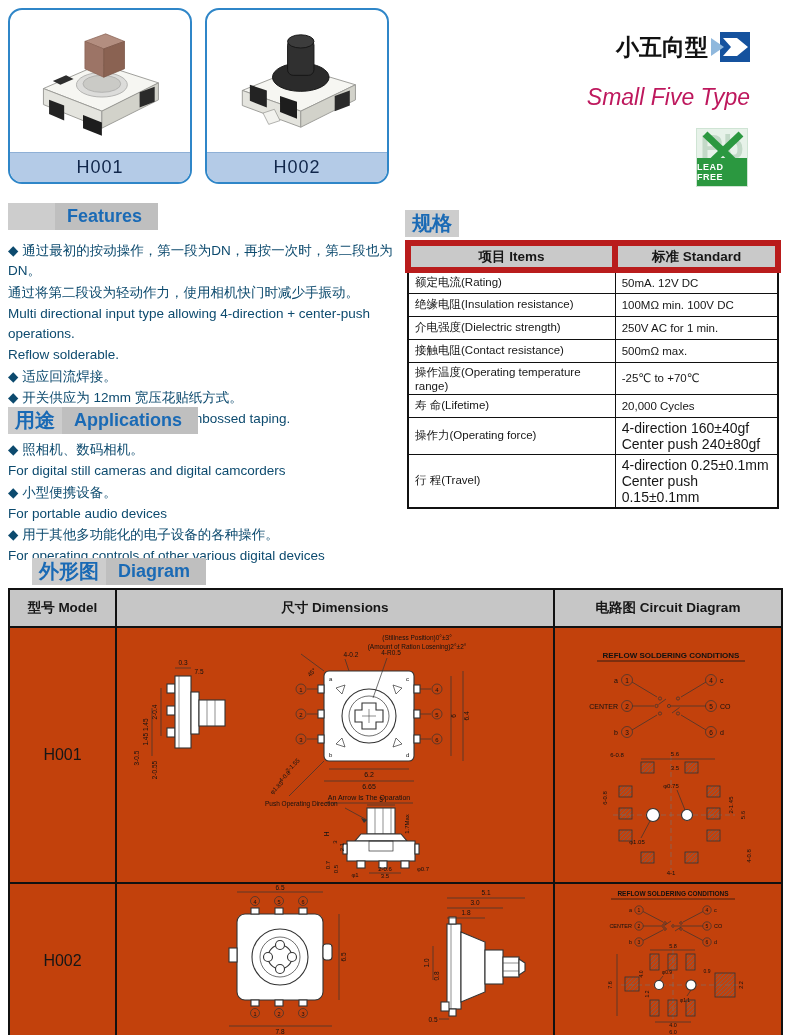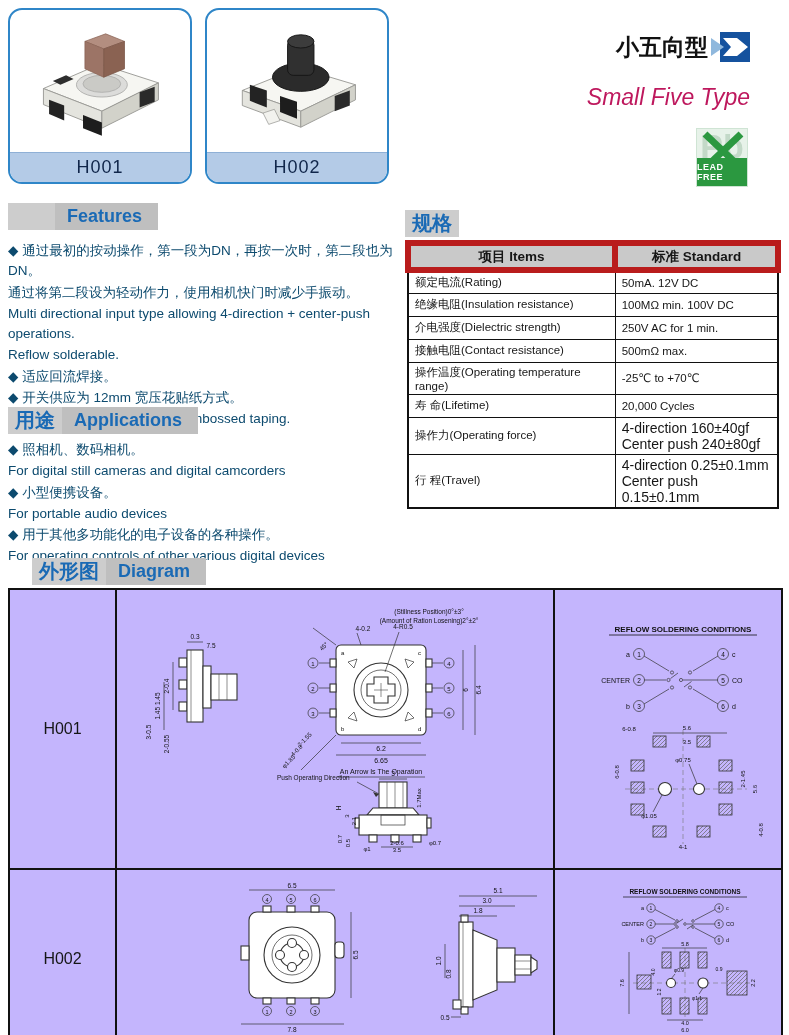--- a/index.html
+++ b/index.html
@@ -38,21 +38,21 @@
   .spec-table th { background:#c9c9c9; border:6px solid #b91c1c; font-size:13.5px; font-weight:bold; height:27px; }
   .spec-table td { border:1px solid #111; border-left:2px solid #111; font-size:11.5px; height:23px; padding:2px 6px; }
   .spec-table td.std { border-right:2px solid #111; border-left:1px solid #111; }
   .spec-table tr:last-child td { border-bottom:2px solid #111; }
   .spec-table td.small { font-size:14px; }
   .spec-table col.c1 { width:56%; } .spec-table col.c2 { width:44%; }
 
   
   .diagram-table { position:absolute; left:8px; top:588px; width:773px; border-collapse:collapse; table-layout:fixed; }
   .diagram-table th { background:#c6c6c6; border:2px solid #111; font-size:13.5px; font-weight:bold; height:38px; }
-  .diagram-table td { border:2px solid #111; background:#c4b5fd; padding:12px; vertical-align:top; }
+  .diagram-table td { border:2px solid #111; background:#c2410c; padding:0; vertical-align:top; }
   .diagram-table td.model { text-align:center; vertical-align:middle; font-size:16px; }
   .row-h001 { height:252px; } .row-h002 { height:152px; }
 
   svg text { font-family:"Liberation Sans","DejaVu Sans",sans-serif; fill:#111; }
   .dln { stroke:#333; stroke-width:0.7; fill:none; }
   .shp { stroke:#333; stroke-width:1.1; fill:#fff; }
   .thin { stroke:#444; stroke-width:0.6; fill:none; }
   .dash { stroke:#777; stroke-width:0.6; fill:none; stroke-dasharray:5 3; }
 </style>
 </head>
@@ -199,20 +199,25 @@
     <div class="sec-en">Diagram</div>
   </div>
 
   <table class="diagram-table">
     <colgroup>
         <col style="width:107px">
         <col style="width:438px">
         <col style="width:228px">
       </colgroup>
     <tbody>
+        <tr>
+      <th>型号 Model</th>
+      <th>尺寸 Dimensions</th>
+      <th>电路图 Circuit Diagram</th>
+    </tr>
 
     <tr class="row-h001">
       <td class="model">H001</td>
 
       <td>
         <svg width="438" height="250" viewBox="0 0 438 250">
 
           <text x="300" y="12" font-size="6.5" text-anchor="middle">(Stillness Position)0°±3°</text>
           <text x="300" y="21" font-size="6.5" text-anchor="middle">(Amount of Ration Losening)2°±2°</text>
 

